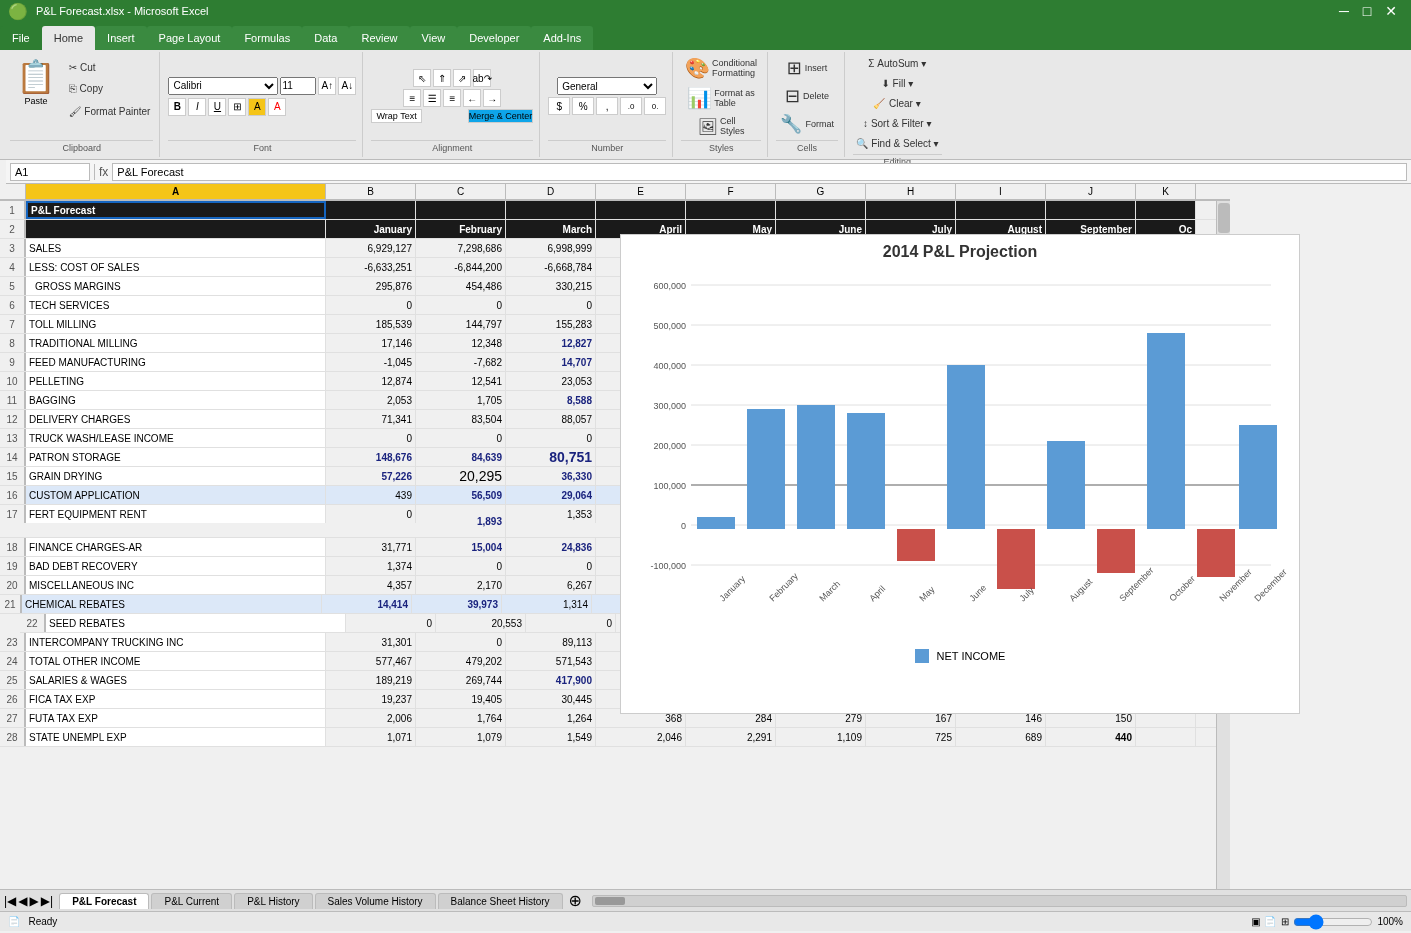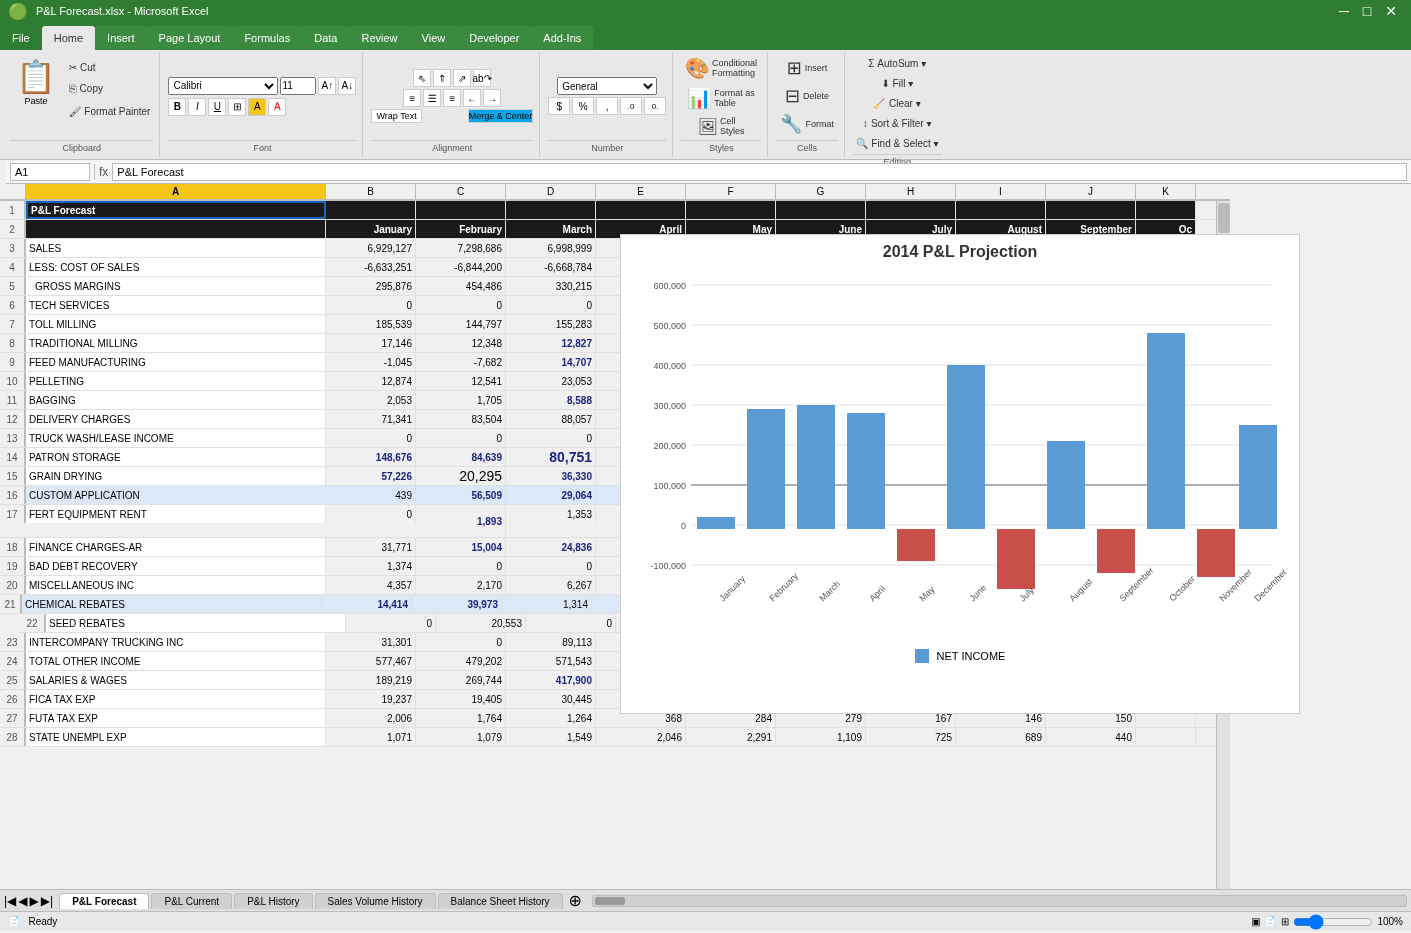--- a/index.html
+++ b/index.html
@@ -626,21 +626,21 @@
             <div style="width: 26px; border-right: 2px solid rgb(187, 187, 187); font-size: 10px; color: rgb(85, 85, 85); display: flex; align-items: center; justify-content: center; background: rgb(240, 240, 240); flex-shrink: 0; height: 18px;">28</div>
             <div style="width: 300px; border-right: 1px solid rgb(224, 224, 224); font-size: 10px; padding: 0px 3px; overflow: hidden; white-space: nowrap; display: flex; align-items: center; flex-shrink: 0; height: 18px; background: rgb(255, 255, 255);">STATE UNEMPL EXP</div>
             <div style="width: 90px; border-right: 1px solid rgb(224, 224, 224); font-size: 10px; padding: 0px 3px; overflow: hidden; white-space: nowrap; display: flex; align-items: center; flex-shrink: 0; height: 18px; justify-content: flex-end;">1,071</div>
             <div style="width: 90px; border-right: 1px solid rgb(224, 224, 224); font-size: 10px; padding: 0px 3px; overflow: hidden; white-space: nowrap; display: flex; align-items: center; flex-shrink: 0; height: 18px; justify-content: flex-end;">1,079</div>
             <div style="width: 90px; border-right: 1px solid rgb(224, 224, 224); font-size: 10px; padding: 0px 3px; overflow: hidden; white-space: nowrap; display: flex; align-items: center; flex-shrink: 0; height: 18px; justify-content: flex-end;">1,549</div>
             <div style="width: 90px; border-right: 1px solid rgb(224, 224, 224); font-size: 10px; padding: 0px 3px; overflow: hidden; white-space: nowrap; display: flex; align-items: center; flex-shrink: 0; height: 18px; justify-content: flex-end;">2,046</div>
             <div style="width: 90px; border-right: 1px solid rgb(224, 224, 224); font-size: 10px; padding: 0px 3px; overflow: hidden; white-space: nowrap; display: flex; align-items: center; flex-shrink: 0; height: 18px; justify-content: flex-end;">2,291</div>
             <div style="width: 90px; border-right: 1px solid rgb(224, 224, 224); font-size: 10px; padding: 0px 3px; overflow: hidden; white-space: nowrap; display: flex; align-items: center; flex-shrink: 0; height: 18px; justify-content: flex-end;">1,109</div>
             <div style="width: 90px; border-right: 1px solid rgb(224, 224, 224); font-size: 10px; padding: 0px 3px; overflow: hidden; white-space: nowrap; display: flex; align-items: center; flex-shrink: 0; height: 18px; justify-content: flex-end;">725</div>
             <div style="width: 90px; border-right: 1px solid rgb(224, 224, 224); font-size: 10px; padding: 0px 3px; overflow: hidden; white-space: nowrap; display: flex; align-items: center; flex-shrink: 0; height: 18px; justify-content: flex-end;">689</div>
-            <div style="width: 90px; border-right: 1px solid rgb(224, 224, 224); font-size: 10px; padding: 0px 3px; overflow: hidden; white-space: nowrap; display: flex; align-items: center; flex-shrink: 0; height: 18px; justify-content: flex-end;">440</div>
+            <div style="width: 90px; border-right: 1px solid rgb(224, 224, 224); font-size: 10px; padding: 0px 3px; overflow: hidden; white-space: nowrap; display: flex; align-items: center; flex-shrink: 0; height: 18px; justify-content: flex-end; font-weight: bold;">440</div>
             <div style="width: 60px; border-right: 1px solid rgb(224, 224, 224); font-size: 10px; padding: 0px 3px; overflow: hidden; white-space: nowrap; display: flex; align-items: center; flex-shrink: 0; height: 18px; justify-content: flex-end;"></div>
           </div>
         </div>
 
       <div style="width:14px; background:#e0e0e0; border-left:1px solid #bbb; flex-shrink:0;">
         <div style="width:12px; height:30px; background:#bbb; border-radius:3px; margin:2px auto; cursor:pointer;"></div>
       </div>
     </div>
   </div>
 

